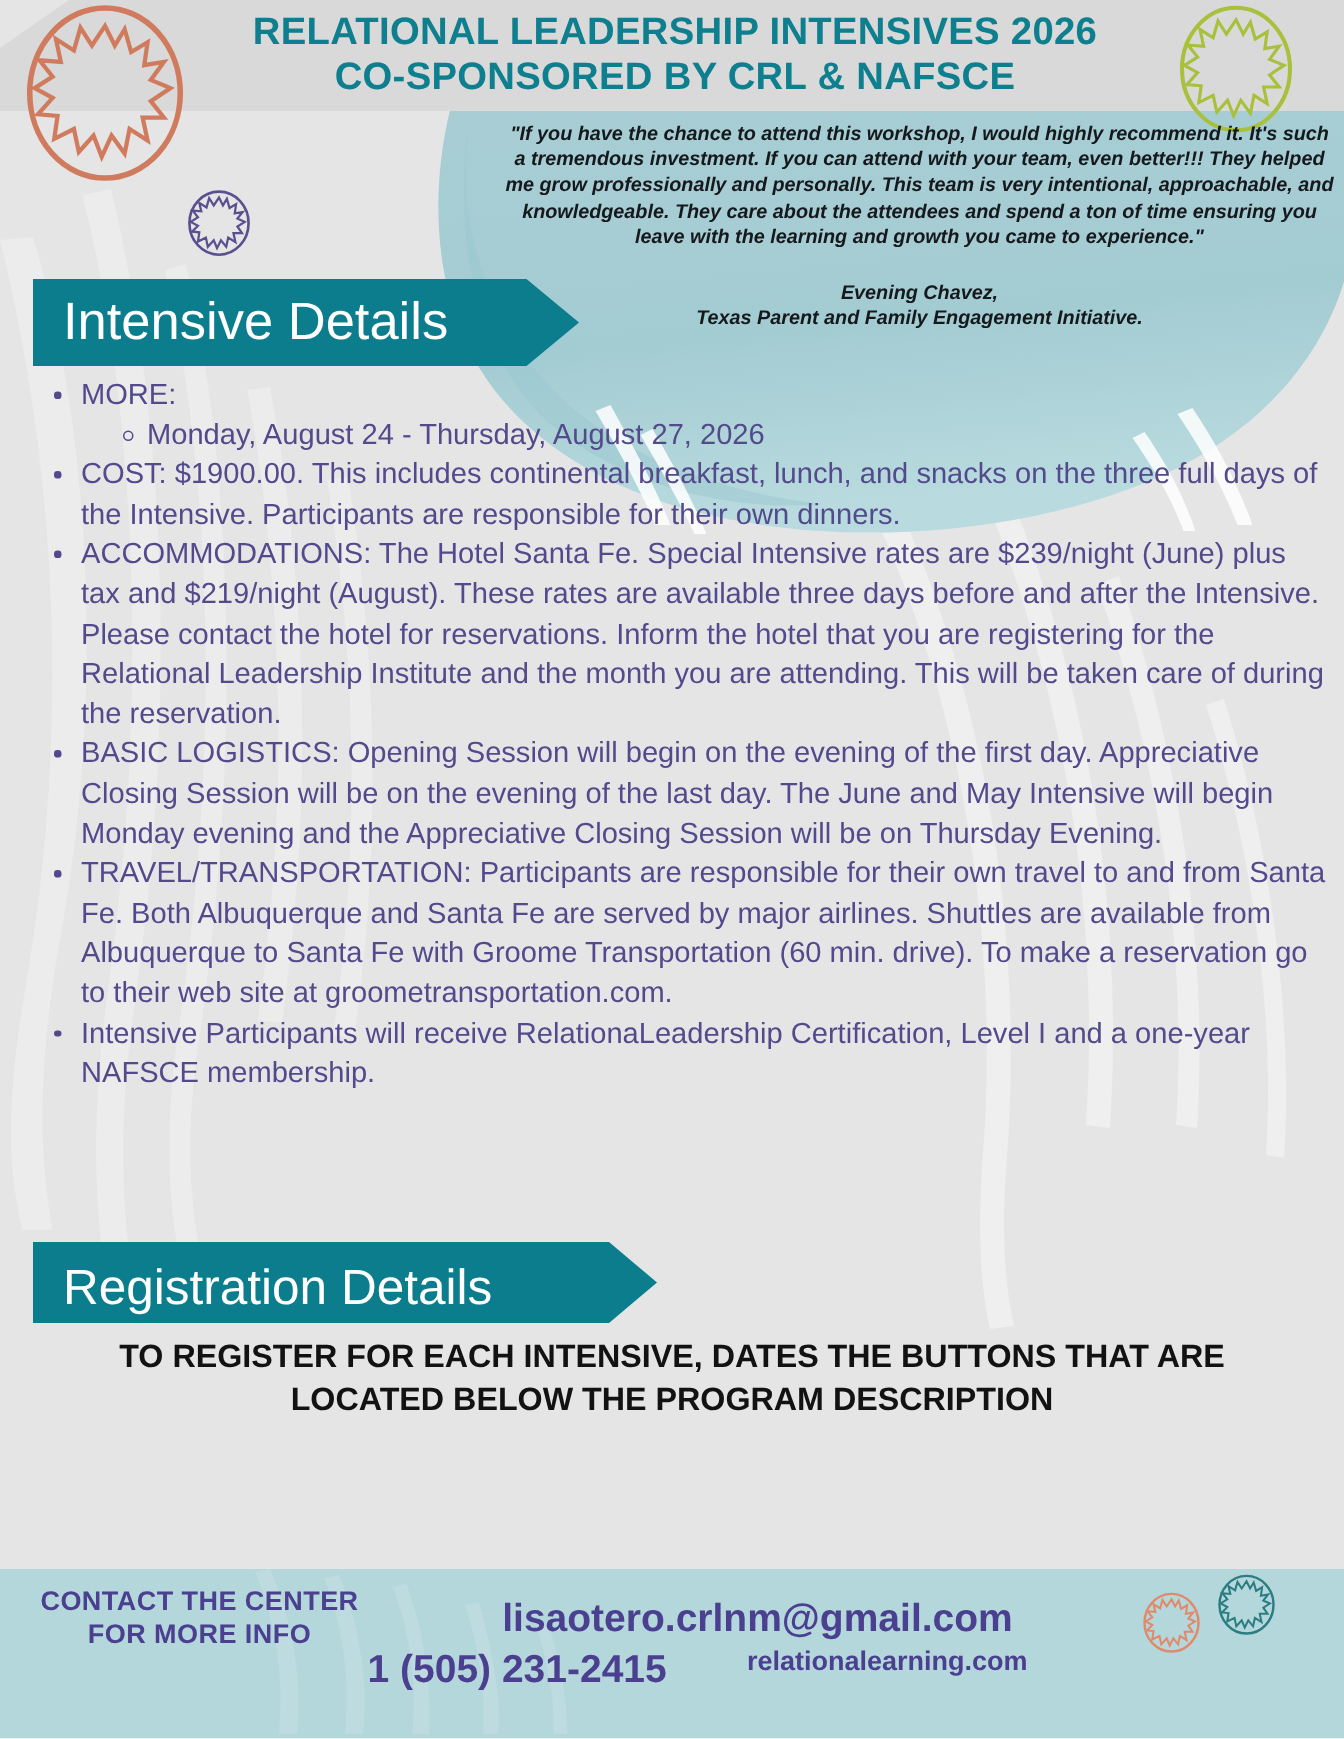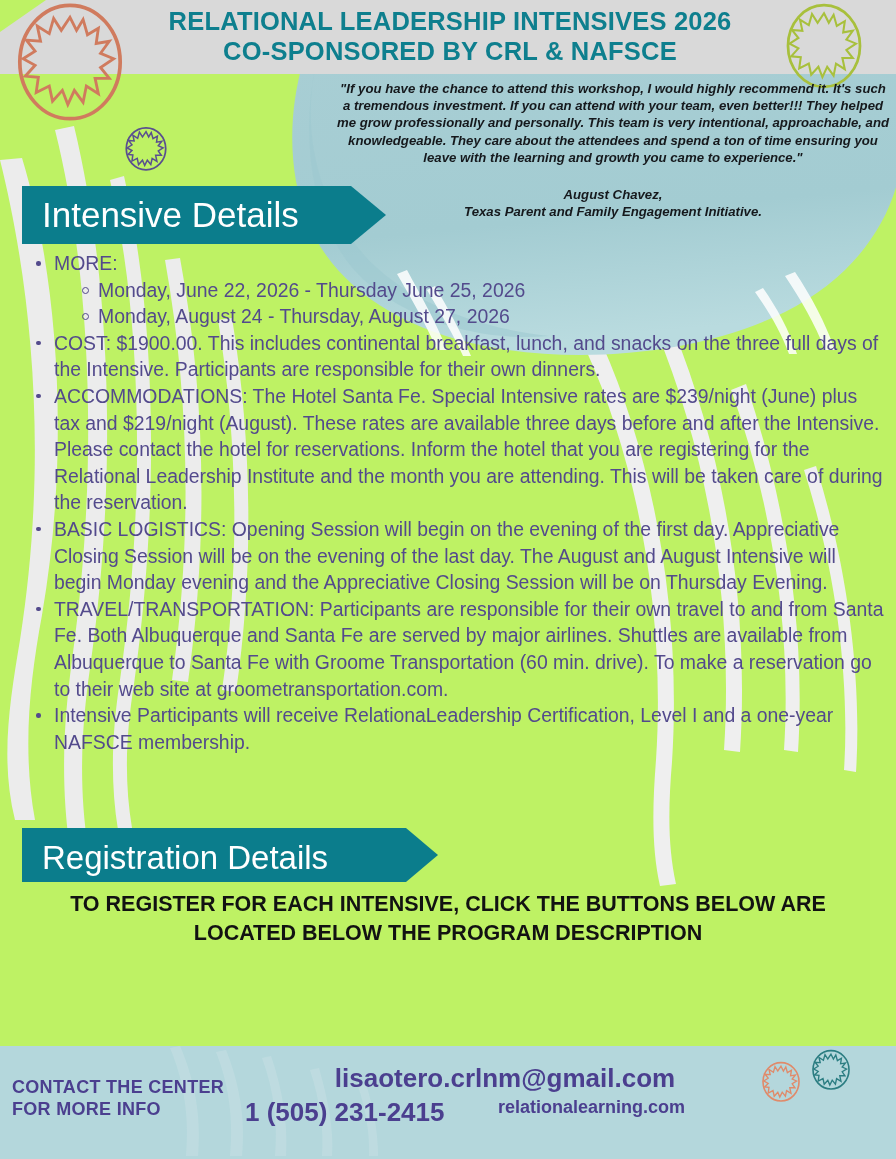--- a/index.html
+++ b/index.html
@@ -10,21 +10,21 @@
     height: 1159px;
     background: #ffffff;
     font-family: "Liberation Sans", sans-serif;
     overflow: hidden;
   }
 
   #flyer {
     position: relative;
     width: 896px;
     height: 1159px;
-    background: #bef264;
+    background: #e5e5e5;
     overflow: hidden;
   }
 
   
   .bg-layer { position: absolute; pointer-events: none; }
 
   .bg-brush-left {
     left: -40px; top: 120px;
     width: 420px; height: 800px;
     opacity: 1;
@@ -214,28 +214,27 @@
     position: absolute;
     left: 130px; top: 0;
     width: 360px; height: 113px;
     opacity: .55;
     pointer-events: none;
   }
   .footer-contact-label {
     position: absolute;
     left: 12px; top: 1056px;
     width: 242px;
-    text-align: left;
+    text-align: center;
     font-family: "Liberation Sans", sans-serif;
     font-weight: bold;
     font-size: 18px;
     line-height: 22px;
     color: #4b3f8f;
     letter-spacing: .3px;
-    margin-top: 20px;
   }
   .footer-email {
     position: absolute;
     left: 255px; top: 1063px;
     width: 500px;
     text-align: center;
     font-family: "Liberation Sans", sans-serif;
     font-weight: bold;
     font-size: 26px;
     color: #4b3f8f;
@@ -338,68 +337,67 @@
     <path fill="none" stroke="#5a4f8f" stroke-width="3.4" stroke-linejoin="miter" d="
       M50,13 L56,25 L62,15 L66,29 L76,23 L74,37 L86,35 L78,45
       L89,50 L78,57 L85,67 L72,67 L75,81 L64,74 L61,88 L53,78
       L47,90 L42,78 L33,88 L30,74 L18,80 L20,66 L9,65 L18,56
       L7,50 L18,43 L10,33 L23,34 L20,21 L31,28 L35,14 L42,25 Z"></path>
   </svg>
 
   <div class="quote-wrap">
     <div class="quote-text">"If you have the chance to attend this workshop, I would highly recommend it. It's such a tremendous investment. If you can attend with your team, even better!!! They helped me grow professionally and personally. This team is very intentional, approachable, and knowledgeable. They care about the attendees and spend a ton of time ensuring you leave with the learning and growth you came to experience."</div>
     <div class="quote-attrib">
-      <div>August Chavez,</div>
+      <div>Evening Chavez,</div>
       <div>Texas Parent and Family Engagement Initiative.</div>
     </div>
   </div>
 
   <div class="banner banner-intensive">
     <span class="label">Intensive Details</span>
   </div>
 
   <div class="details-list">
     <ul class="lvl1">
 
       <li>
         <span class="btxt">MORE:</span>
         <ul class="lvl2">
-          <li>Monday, June 22, 2026 - Thursday June 25, 2026</li>
           <li>Monday, August 24 - Thursday, August 27, 2026</li>
         </ul>
       </li>
 
       <li>
         <span class="btxt">COST: $1900.00.  This includes continental breakfast, lunch, and snacks on the three full days of the Intensive.  Participants are responsible for their own dinners.</span>
       </li>
 
       <li>
         <span class="btxt">ACCOMMODATIONS: The Hotel Santa Fe. Special Intensive rates are $239/night (June) plus tax and $219/night (August). These rates are available three days before and after the Intensive. Please contact the hotel for reservations. Inform the hotel that you are registering for the Relational Leadership Institute and the month you are attending. This will be taken care of during the reservation.</span>
       </li>
 
       <li>
-        <span class="btxt">BASIC LOGISTICS: Opening Session will begin on the evening of the first day.  Appreciative Closing Session will be on the evening of the last day.  The August and August Intensive will begin Monday evening and the Appreciative Closing Session will be on Thursday Evening.</span>
+        <span class="btxt">BASIC LOGISTICS: Opening Session will begin on the evening of the first day.  Appreciative Closing Session will be on the evening of the last day.  The June and May Intensive will begin Monday evening and the Appreciative Closing Session will be on Thursday Evening.</span>
       </li>
 
       <li>
         <span class="btxt">TRAVEL/TRANSPORTATION: Participants are responsible for their own travel to and from Santa Fe.  Both Albuquerque and Santa Fe are served by major airlines. Shuttles are available from Albuquerque to Santa Fe with Groome Transportation (60 min. drive). To make a reservation go to their web site at groometransportation.com.</span>
       </li>
 
       <li>
         <span class="btxt">Intensive Participants will receive RelationaLeadership Certification, Level I and a one-year NAFSCE membership.</span>
       </li>
 
     </ul>
   </div>
 
   <div class="banner banner-registration">
     <span class="label">Registration Details</span>
   </div>
 
-  <div class="reg-headline">TO REGISTER FOR EACH INTENSIVE, CLICK THE BUTTONS BELOW ARE LOCATED BELOW THE PROGRAM DESCRIPTION</div>
+  <div class="reg-headline">TO REGISTER FOR EACH INTENSIVE, DATES THE BUTTONS THAT ARE LOCATED BELOW THE PROGRAM DESCRIPTION</div>
 
   <div class="footer">
     <svg class="footer-brush" viewBox="0 0 360 113" preserveAspectRatio="none">
       <g fill="#c7e0e4">
         <path d="M40,2 C52,30 60,66 56,110 L68,110 C72,64 62,28 50,0 Z"></path>
         <path d="M86,6 C98,36 104,72 100,110 L112,110 C116,70 108,34 96,4 Z"></path>
         <path d="M132,12 C144,44 148,78 145,110 L156,110 C158,76 152,42 141,10 Z"></path>
         <path d="M180,24 C190,54 194,84 192,110 L202,110 C204,84 198,54 189,22 Z"></path>
         <path d="M228,40 C236,64 240,88 239,110 L248,110 C248,88 244,64 236,38 Z"></path>
       </g>

